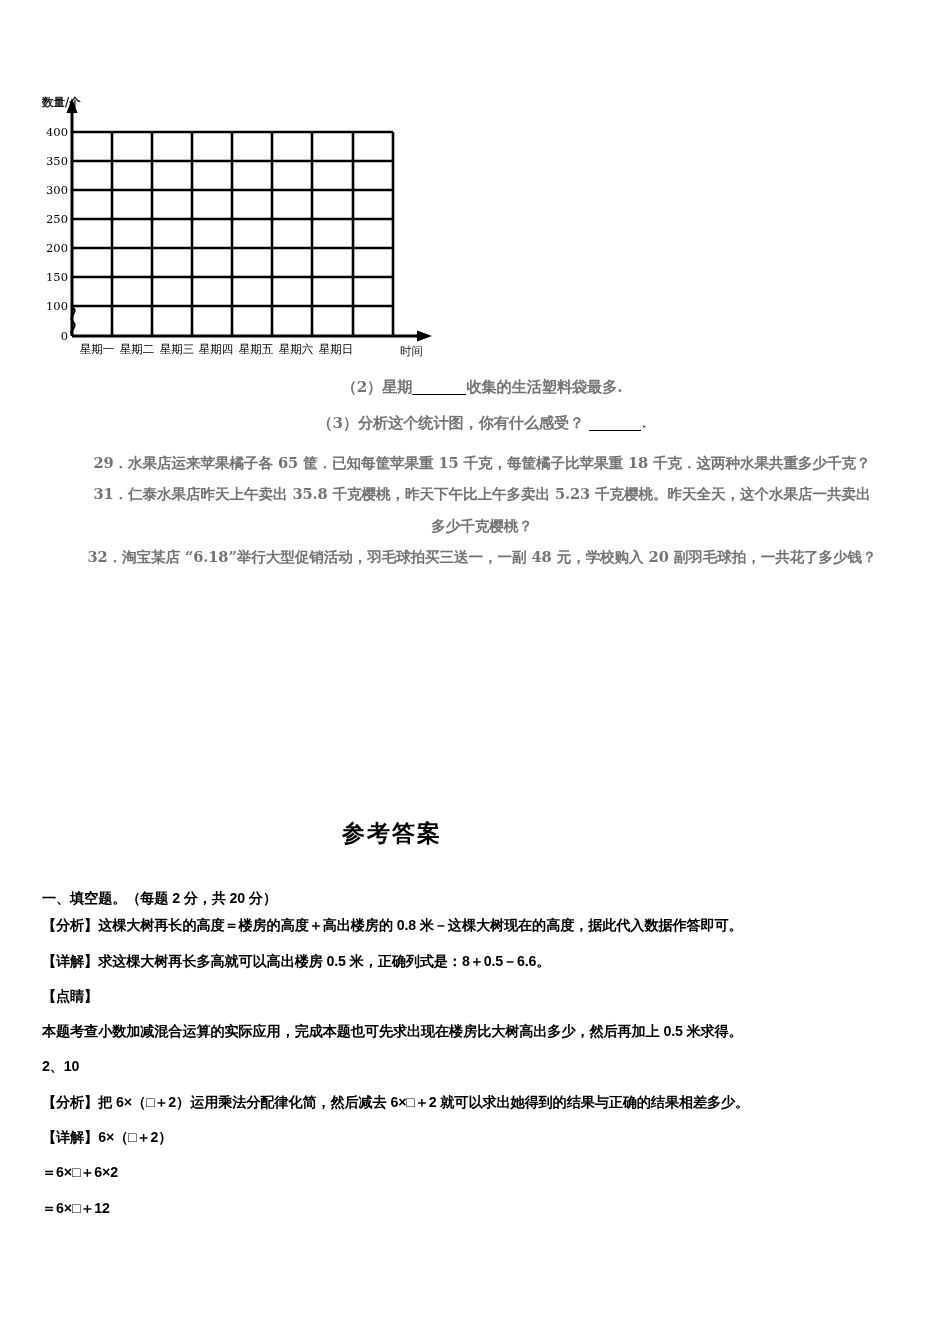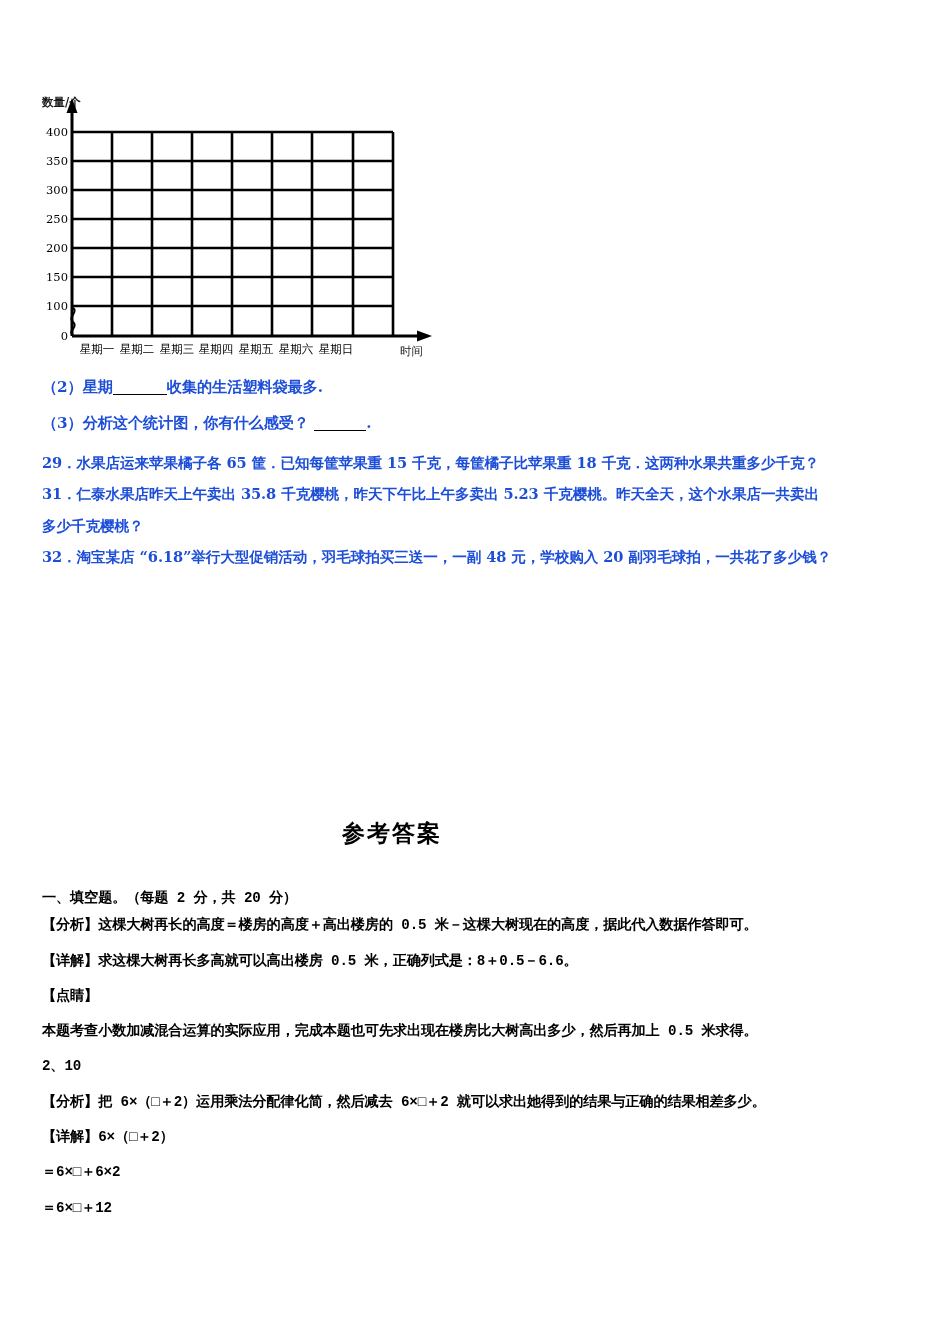--- a/index.html
+++ b/index.html
@@ -36,26 +36,27 @@
   .body-text {
     position: absolute;
     left: 42px;
     top: 376px;
     width: 880px;
   }
 
   .q-line {
     font-size: 14.6px;
     line-height: 1.52;
-    color: #1d4ed8;
+    color: #737373;
     margin: 0 0 9px 0;
     font-family: "DejaVu Serif", "Liberation Serif", serif;
     font-weight: bold;
     letter-spacing: -0.1px;
     white-space: nowrap;
+    text-align: center;
   }
   .q-line.sub {
     font-size: 15.2px;
     margin-bottom: 13px;
   }
   .q-line.indent2 {
     margin-left: 0;
   }
   .spacer-sm { height: 4px; }
 
@@ -87,21 +88,21 @@
 
   .answers {
     position: absolute;
     left: 42px;
     top: 888px;
     width: 880px;
   }
   .a-line {
     font-size: 14.2px;
     line-height: 1.5;
-    font-family: Liberation Mono, monospace;
+    font-family: Liberation Sans, sans-serif;
     font-weight: bold;
     color: #000;
     margin: 0 0 14px 0;
     white-space: nowrap;
     letter-spacing: -0.15px;
   }
   .a-line.tight { margin-bottom: 6px; }
   .a-line.head { margin-bottom: 11px; }
 </style>
 </head>
@@ -192,21 +193,21 @@
 
     <div class="q-group">
       <p class="q-line">32．淘宝某店 “6.18”举行大型促销活动，羽毛球拍买三送一，一副 48 元，学校购入 20 副羽毛球拍，一共花了多少钱？</p>
     </div>
   </div>
 
   <div class="answer-title">参考答案</div>
 
   <div class="answers">
     <p class="a-line tight">一、填空题。（每题 2 分，共 20 分）</p>
-    <p class="a-line">【分析】这棵大树再长的高度＝楼房的高度＋高出楼房的 0.5 米－这棵大树现在的高度，据此代入数据作答即可。</p>
+    <p class="a-line">【分析】这棵大树再长的高度＝楼房的高度＋高出楼房的 0.8 米－这棵大树现在的高度，据此代入数据作答即可。</p>
     <p class="a-line">【详解】求这棵大树再长多高就可以高出楼房 0.5 米，正确列式是：8＋0.5－6.6。</p>
     <p class="a-line">【点睛】</p>
     <p class="a-line">本题考查小数加减混合运算的实际应用，完成本题也可先求出现在楼房比大树高出多少，然后再加上 0.5 米求得。</p>
     <p class="a-line">2、10</p>
     <p class="a-line">【分析】把 6×（□＋2）运用乘法分配律化简，然后减去 6×□＋2 就可以求出她得到的结果与正确的结果相差多少。</p>
     <p class="a-line">【详解】6×（□＋2）</p>
     <p class="a-line">＝6×□＋6×2</p>
     <p class="a-line">＝6×□＋12</p>
   </div>
 

